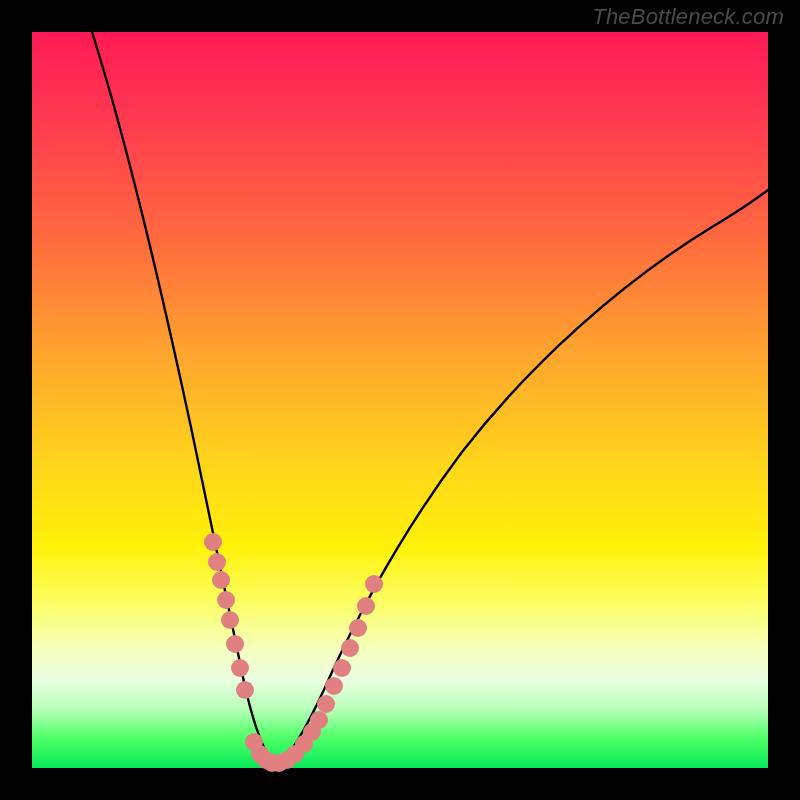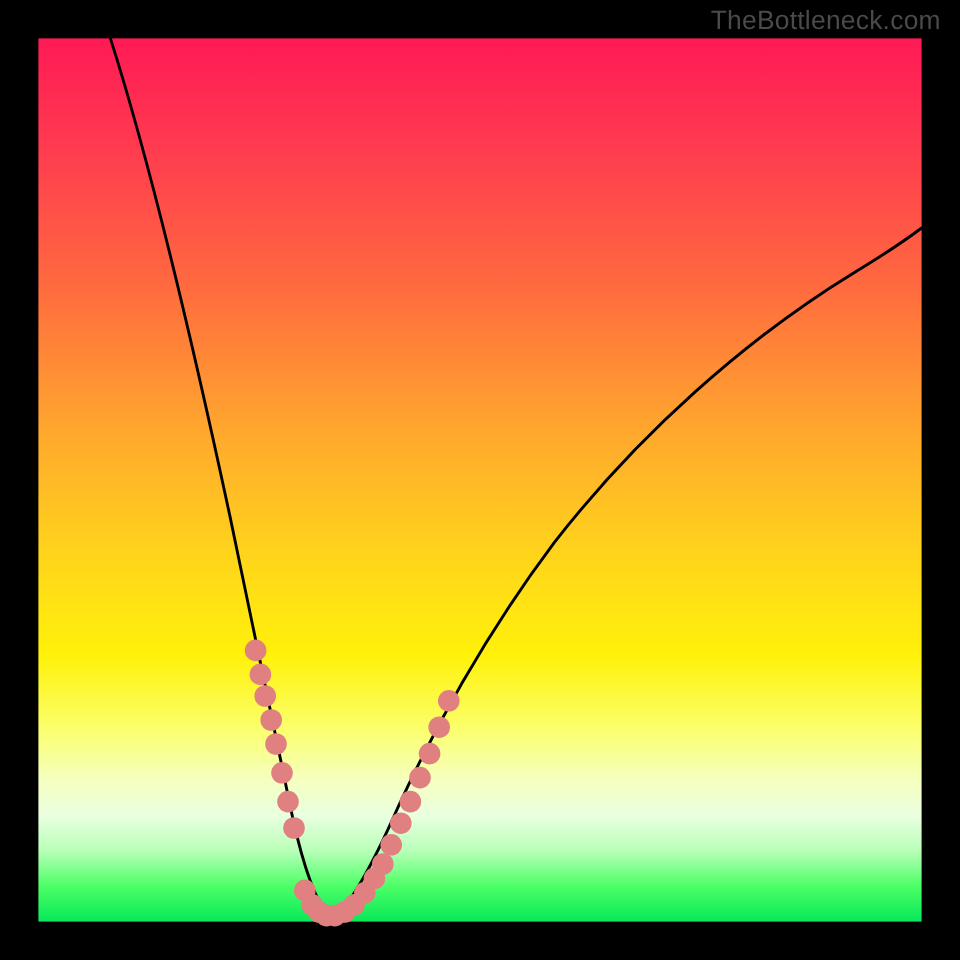--- a/index.html
+++ b/index.html
@@ -8,20 +8,21 @@
     width: 800px;
     height: 800px;
     overflow: hidden;
     background: #000;
     font-family: Arial, Helvetica, sans-serif;
   }
   .frame {
     position: absolute;
     inset: 0;
     background: #000;
+    font-style: italic;
   }
   .plot-area {
     position: absolute;
     left: 32px;
     top: 32px;
     width: 736px;
     height: 736px;
     
     background: linear-gradient(
       to bottom,

